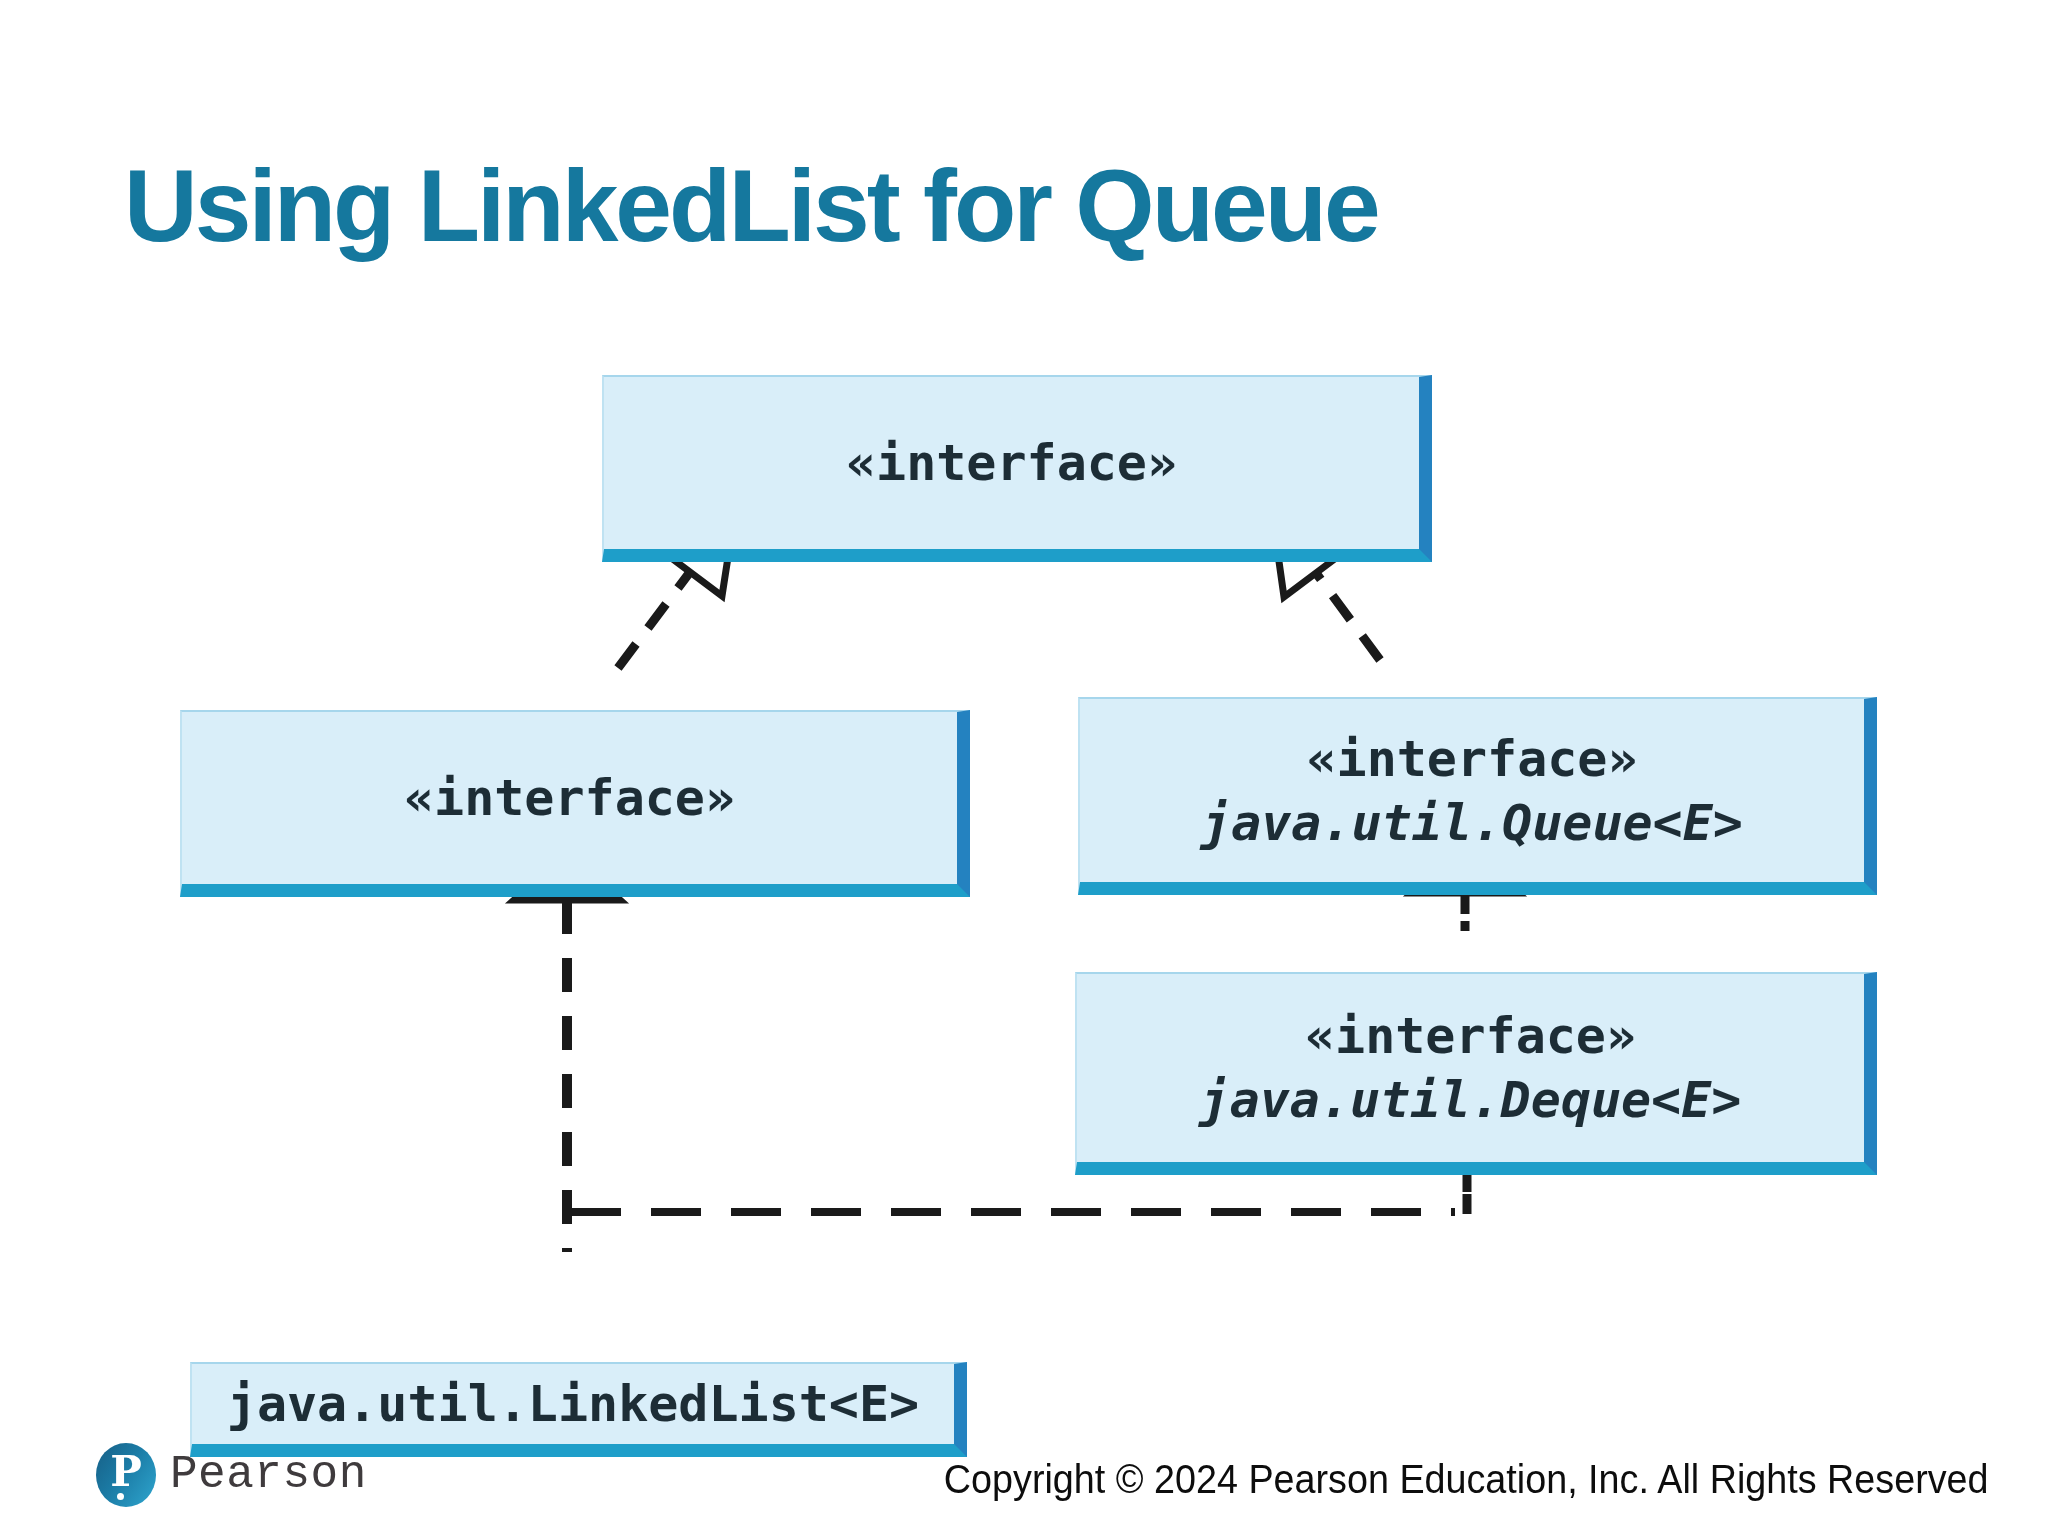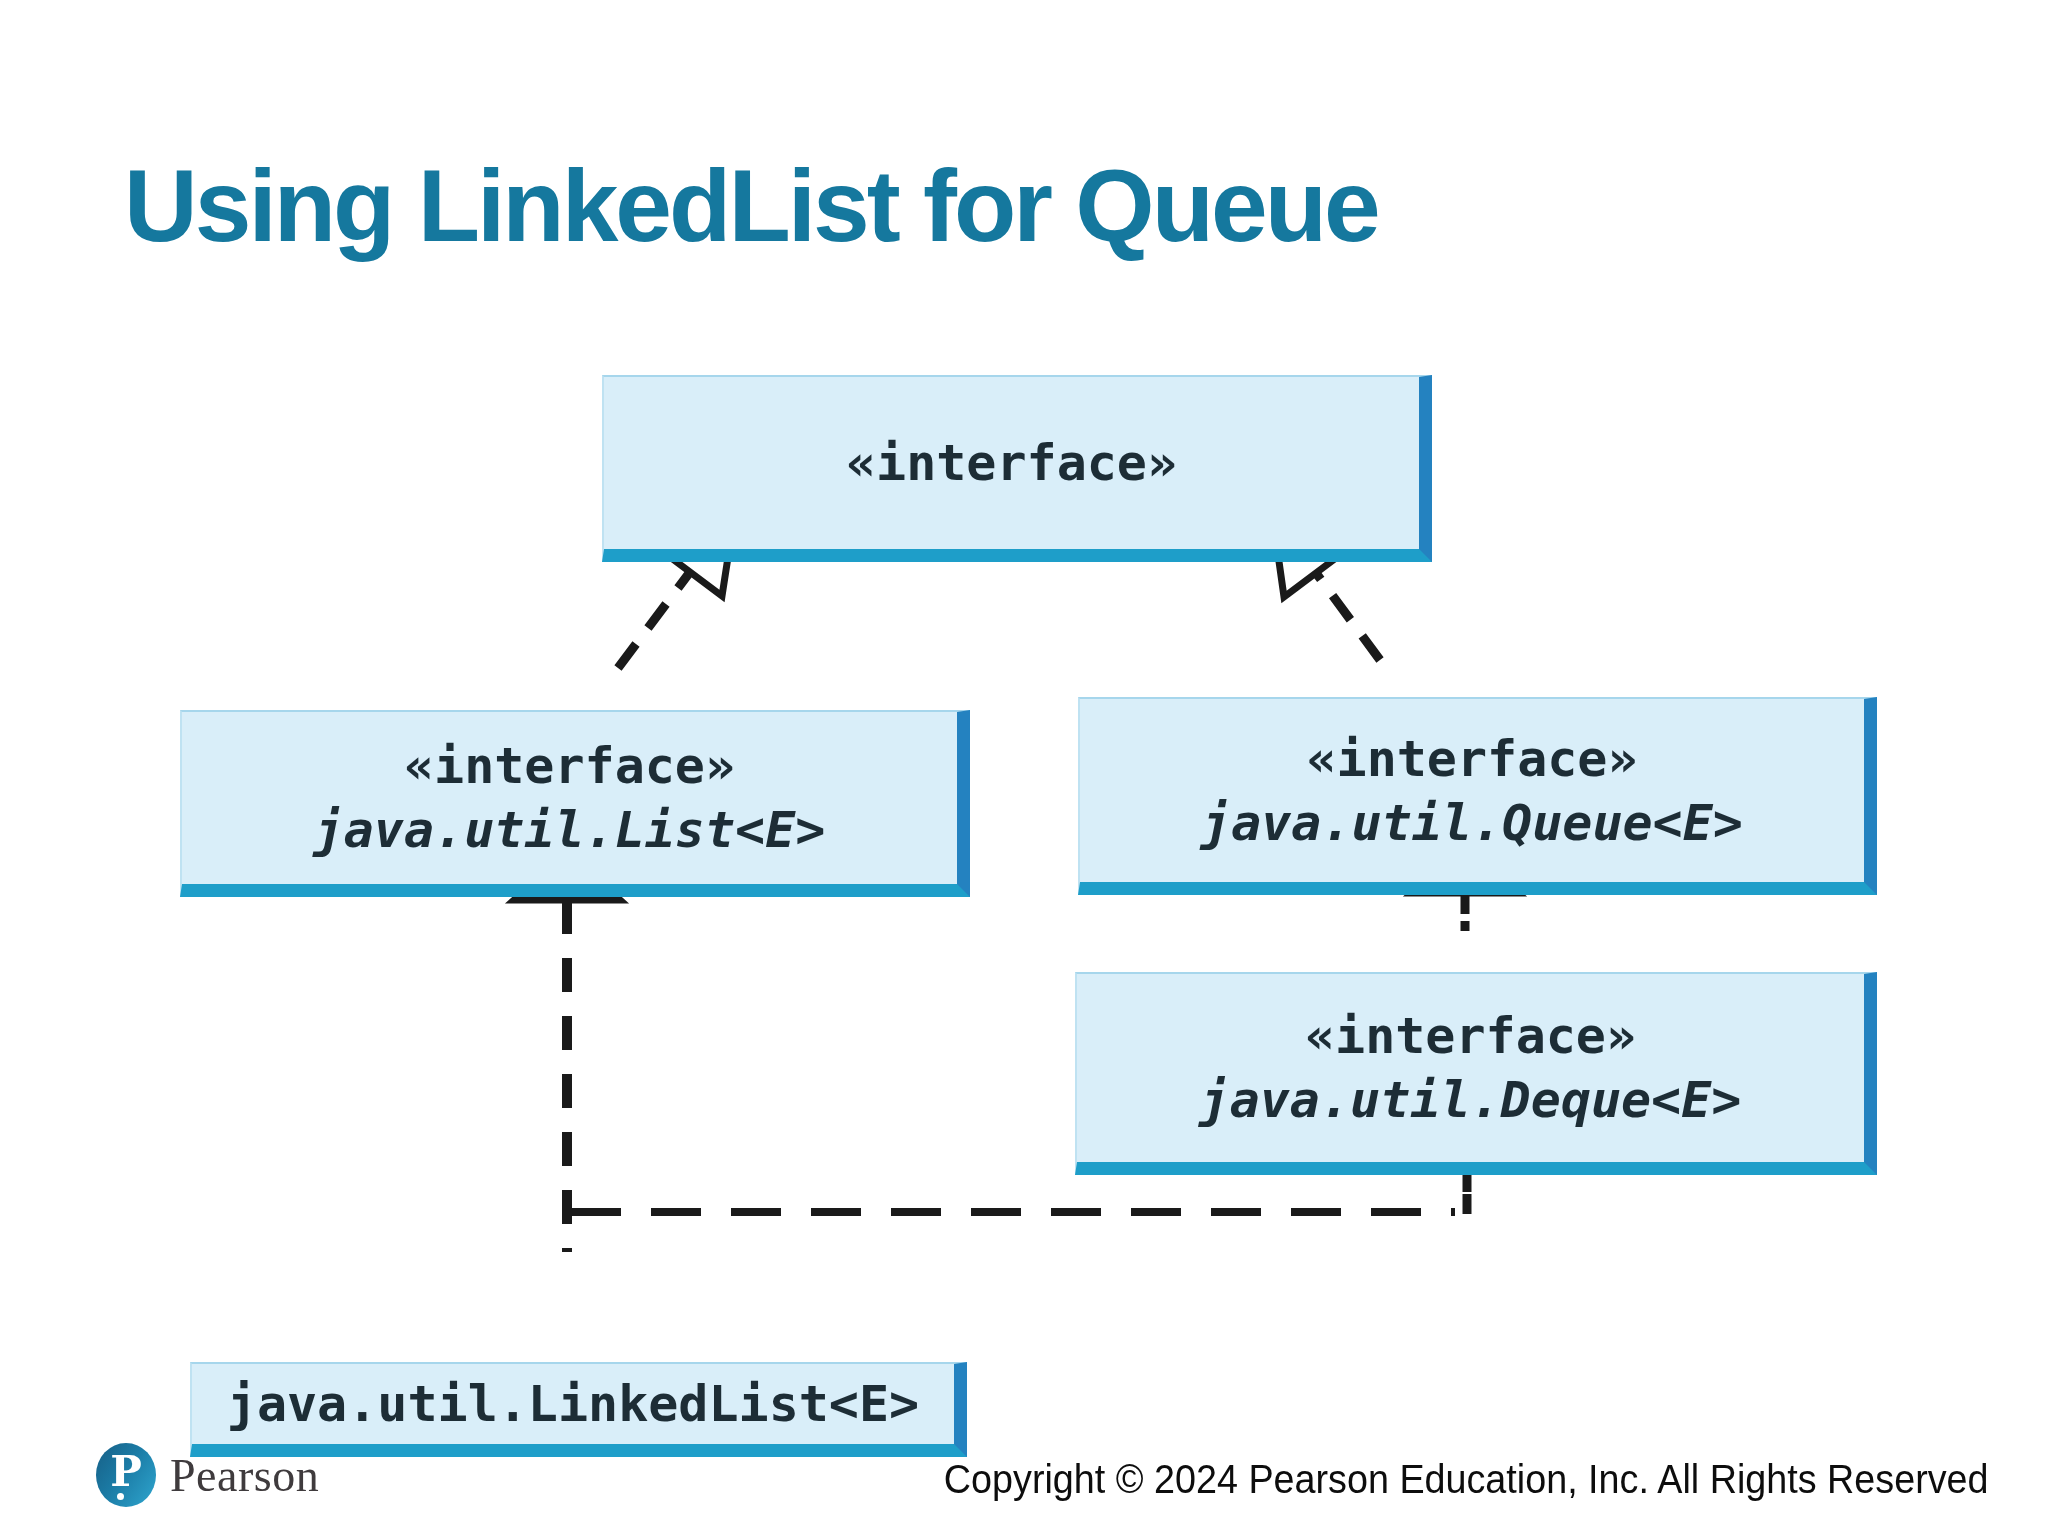--- a/index.html
+++ b/index.html
@@ -43,21 +43,21 @@
     position:absolute;left:0;top:0;width:100%;height:52px;
     display:flex;align-items:center;justify-content:center;
     font-family:"DejaVu Serif","Liberation Serif",serif;
     font-size:42px;font-weight:bold;color:#ffffff;padding-top:4px;box-sizing:border-box;
   }
   .logo-dot{
     position:absolute;left:21px;bottom:7px;width:7px;height:7px;border-radius:50%;background:#ffffff;
   }
   .brand-name{
     margin-left:14px;
-    font-family:Liberation Serif, serif;
+    font-family:Liberation Mono, monospace;
     font-size:46px;color:#3f3b3d;letter-spacing:0.5px;
   }
   .copyright{
     position:absolute;right:55px;top:1456px;
     font-family:"Liberation Sans",sans-serif;
     font-size:41px;color:#0d0d0d;white-space:nowrap;
     transform:scaleX(0.92);transform-origin:100% 50%;
   }
 </style>
 </head>
@@ -87,21 +87,20 @@
     <polygon points="1467,1122 1414,1170 1520,1170" fill="#ffffff" stroke="#1A1A1A" stroke-width="7"></polygon>
     <line x1="1467" y1="1170" x2="1467" y2="1192" stroke="#1A1A1A" stroke-width="9"></line>
   </svg>
 
   <div class="uml-box" id="box-collection">
     <div class="stereo">«interface»</div>
   </div>
 
   <div class="uml-box" id="box-list">
     <div class="stereo">«interface»</div>
-    <div class="typename">java.util.List&lt;E&gt;</div>
   </div>
 
   <div class="uml-box" id="box-queue">
     <div class="stereo">«interface»</div>
     <div class="typename">java.util.Queue&lt;E&gt;</div>
   </div>
 
   <div class="uml-box" id="box-deque">
     <div class="stereo">«interface»</div>
     <div class="typename">java.util.Deque&lt;E&gt;</div>

